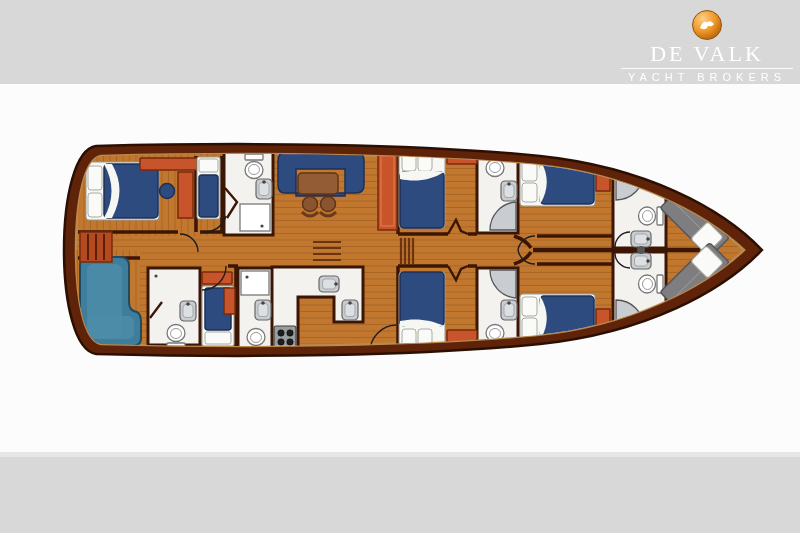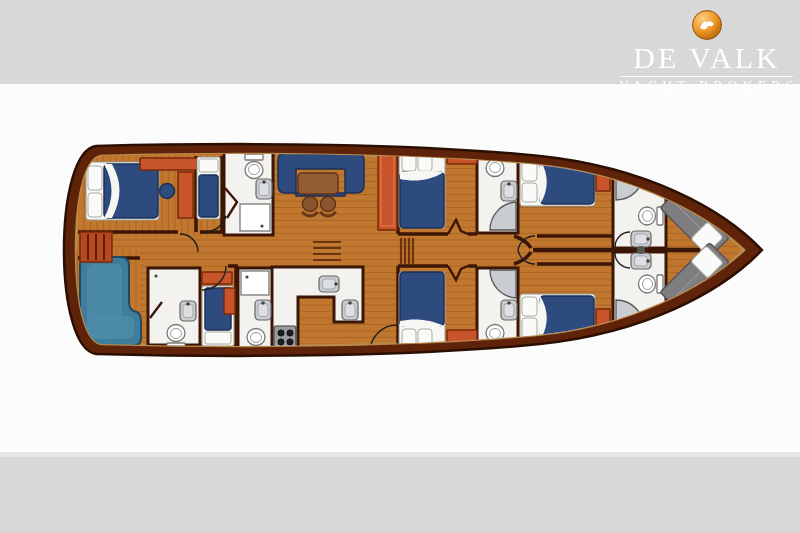--- a/index.html
+++ b/index.html
@@ -8,24 +8,24 @@
   .band-top{position:absolute;left:0;top:0;width:800px;height:84px;background:var(--bandGray,#D8D8D8);}
   .band-bottom-divider{position:absolute;left:0;top:452px;width:800px;height:5px;background:#E6E6E6;}
   .band-bottom{position:absolute;left:0;top:457px;width:800px;height:76px;background:var(--bandGray,#D8D8D8);}
 
   
   .brand{position:absolute;top:10px;right:5px;width:176px;text-align:center;color:var(--logoText,#FFF);}
   .sphere{width:28px;height:28px;border-radius:50%;margin:0 auto;
           background:radial-gradient(circle at 35% 28%, #FBCE8A 0%, #EE9A28 45%, #A34F00 95%);
           border:1px solid #96500A;position:relative;}
   .sphere svg{position:absolute;left:0;top:0;}
-  .brand-title{font-family:"Liberation Serif",serif;font-size:30px;line-height:1.0;
+  .brand-title{font-family:"Liberation Serif",serif;font-size:22px;line-height:1.0;
                letter-spacing:3px;margin-top:3px;white-space:nowrap;}
   .brand-divider{height:1px;background:rgba(255,255,255,.9);margin:3px 2px 2px 2px;}
-  .brand-sub{font-size:14px;letter-spacing:5px;white-space:nowrap;font-family:Liberation Serif, serif;}
+  .brand-sub{font-size:11px;letter-spacing:5px;white-space:nowrap;}
 
   
   svg.plan{position:absolute;left:0;top:0;}
   .hull-outer{fill:var(--hull);stroke:var(--hullLine);stroke-width:2.5;}
   .hull-inner{fill:url(#planksH);stroke:var(--deck);stroke-width:2.5;}
   .p-floor{fill:var(--floor);}
   .p-line{stroke:var(--plank);stroke-width:1;opacity:.55;}
   .pv{fill:url(#planksV);}
   .wall{stroke:var(--wall);stroke-width:3.5;fill:none;}
   .wallthick{stroke:var(--wall);stroke-width:4.5;fill:none;}

